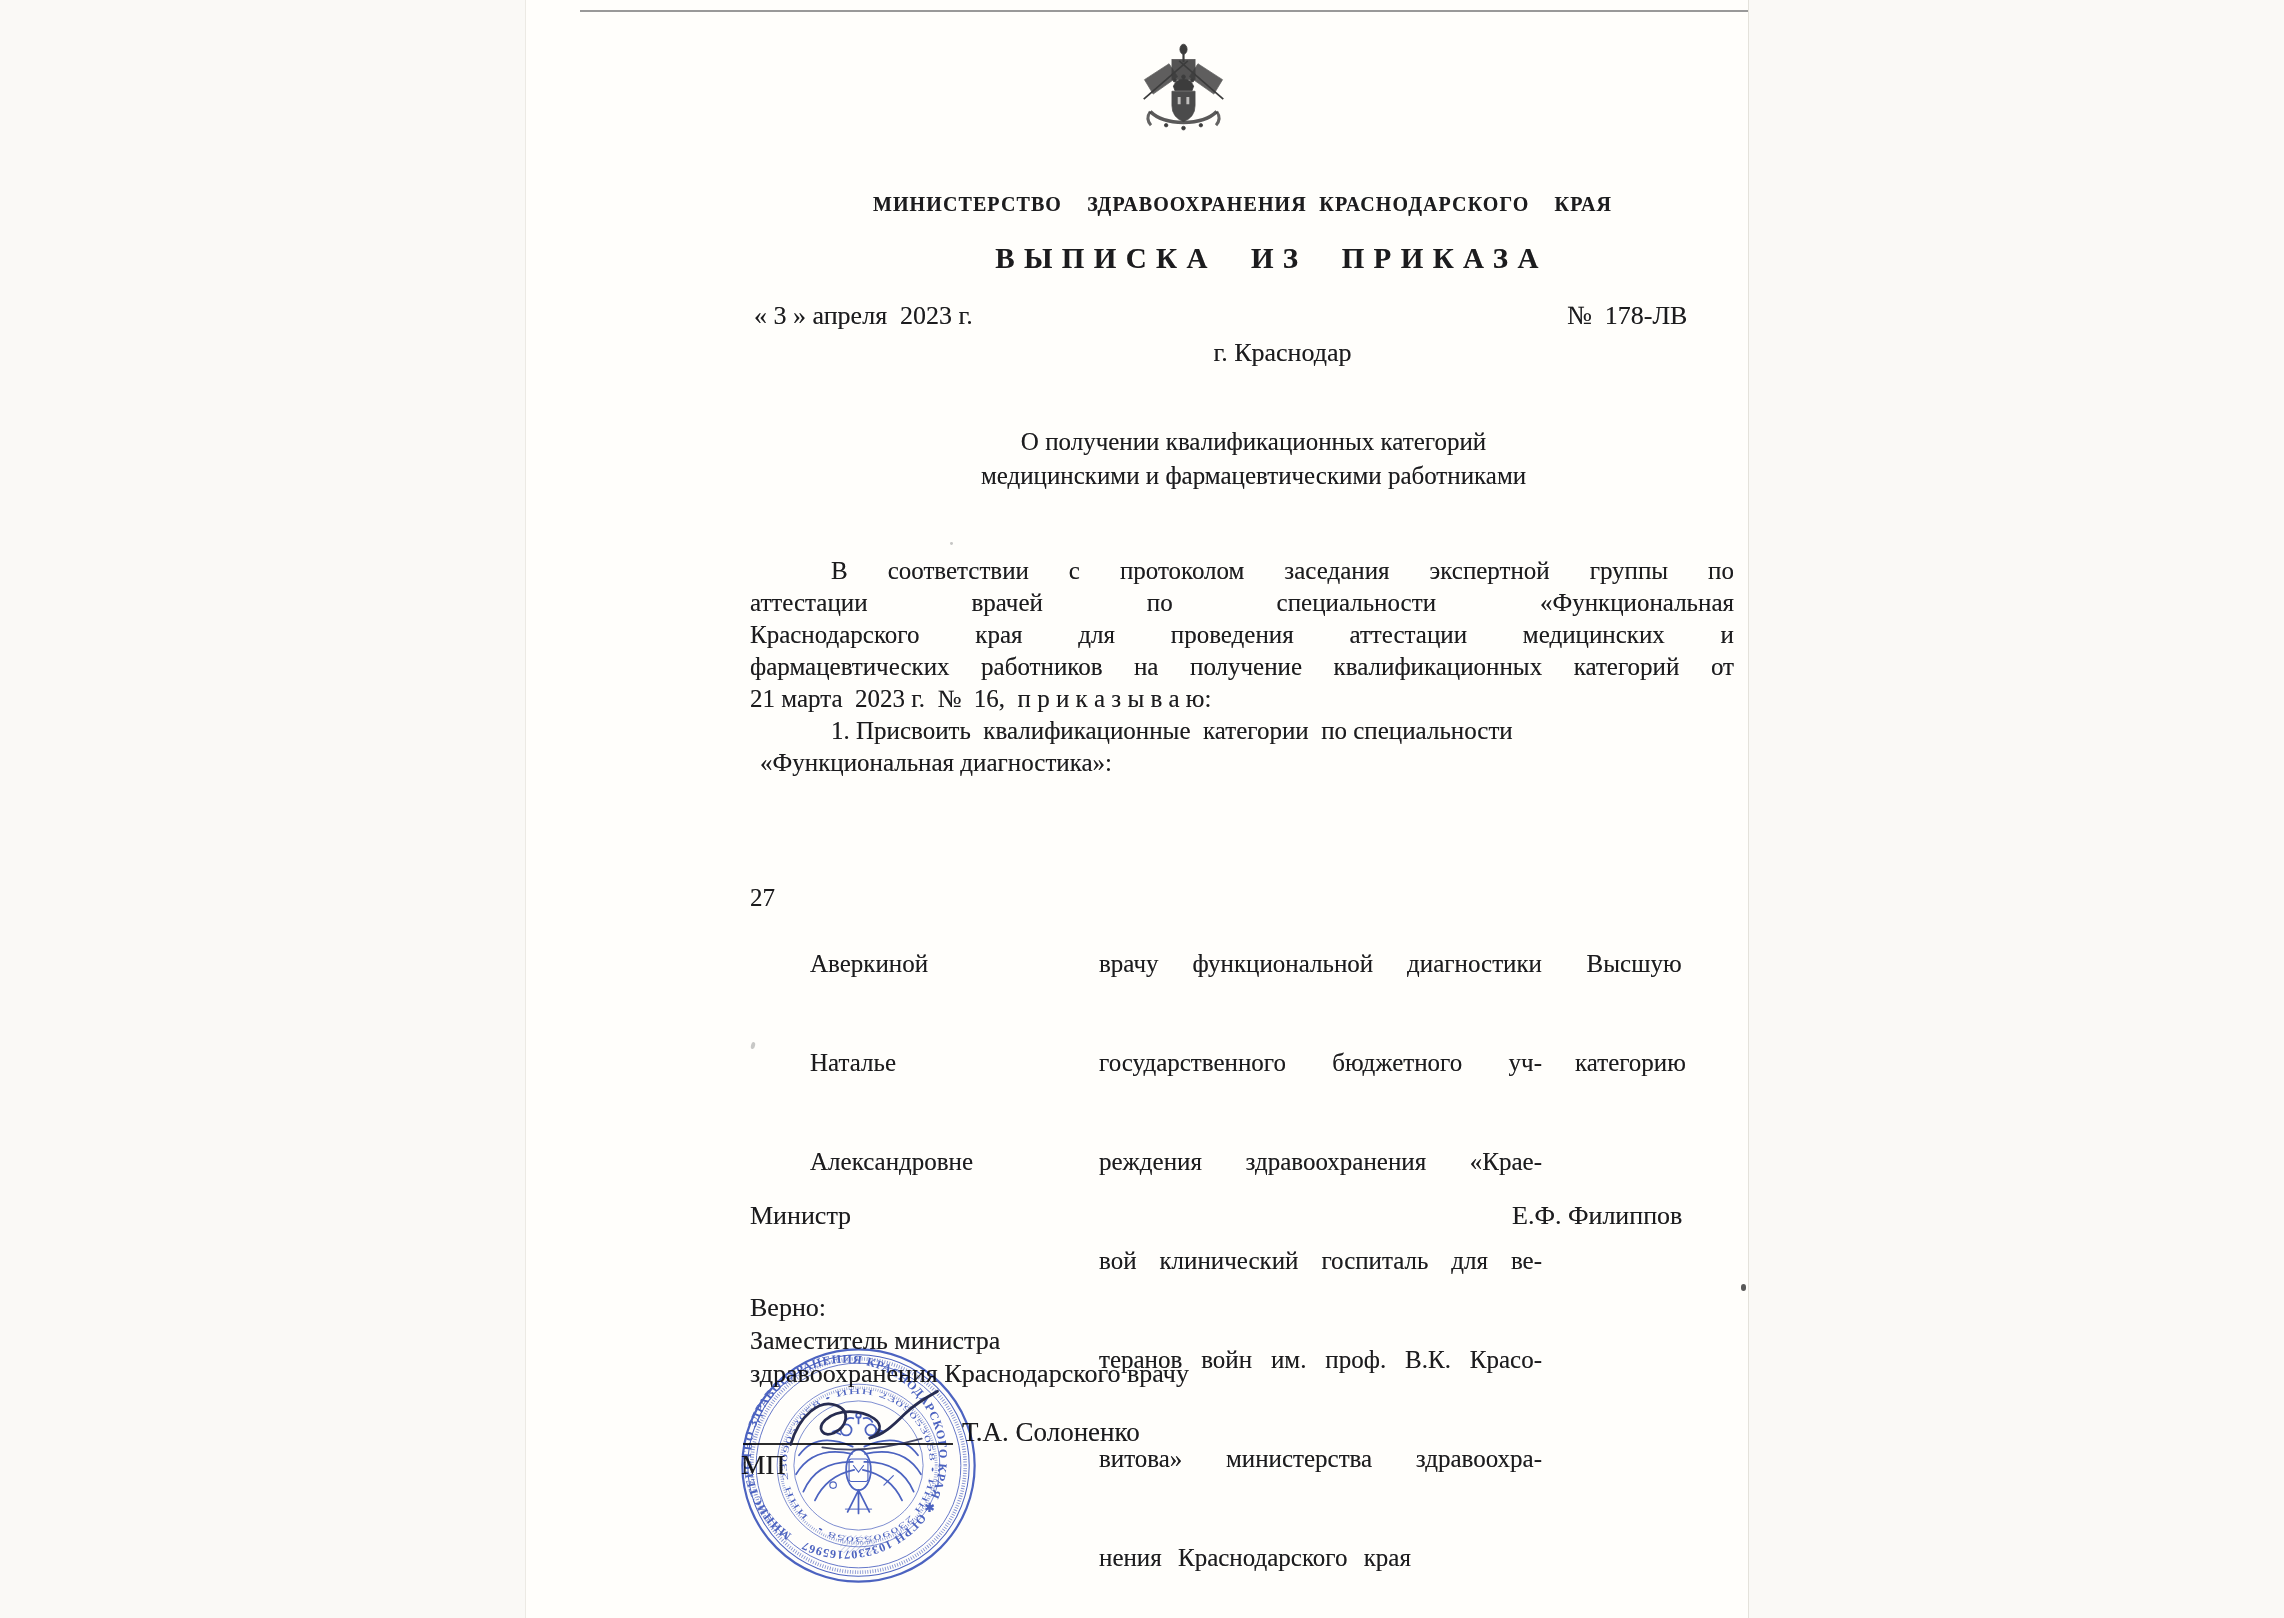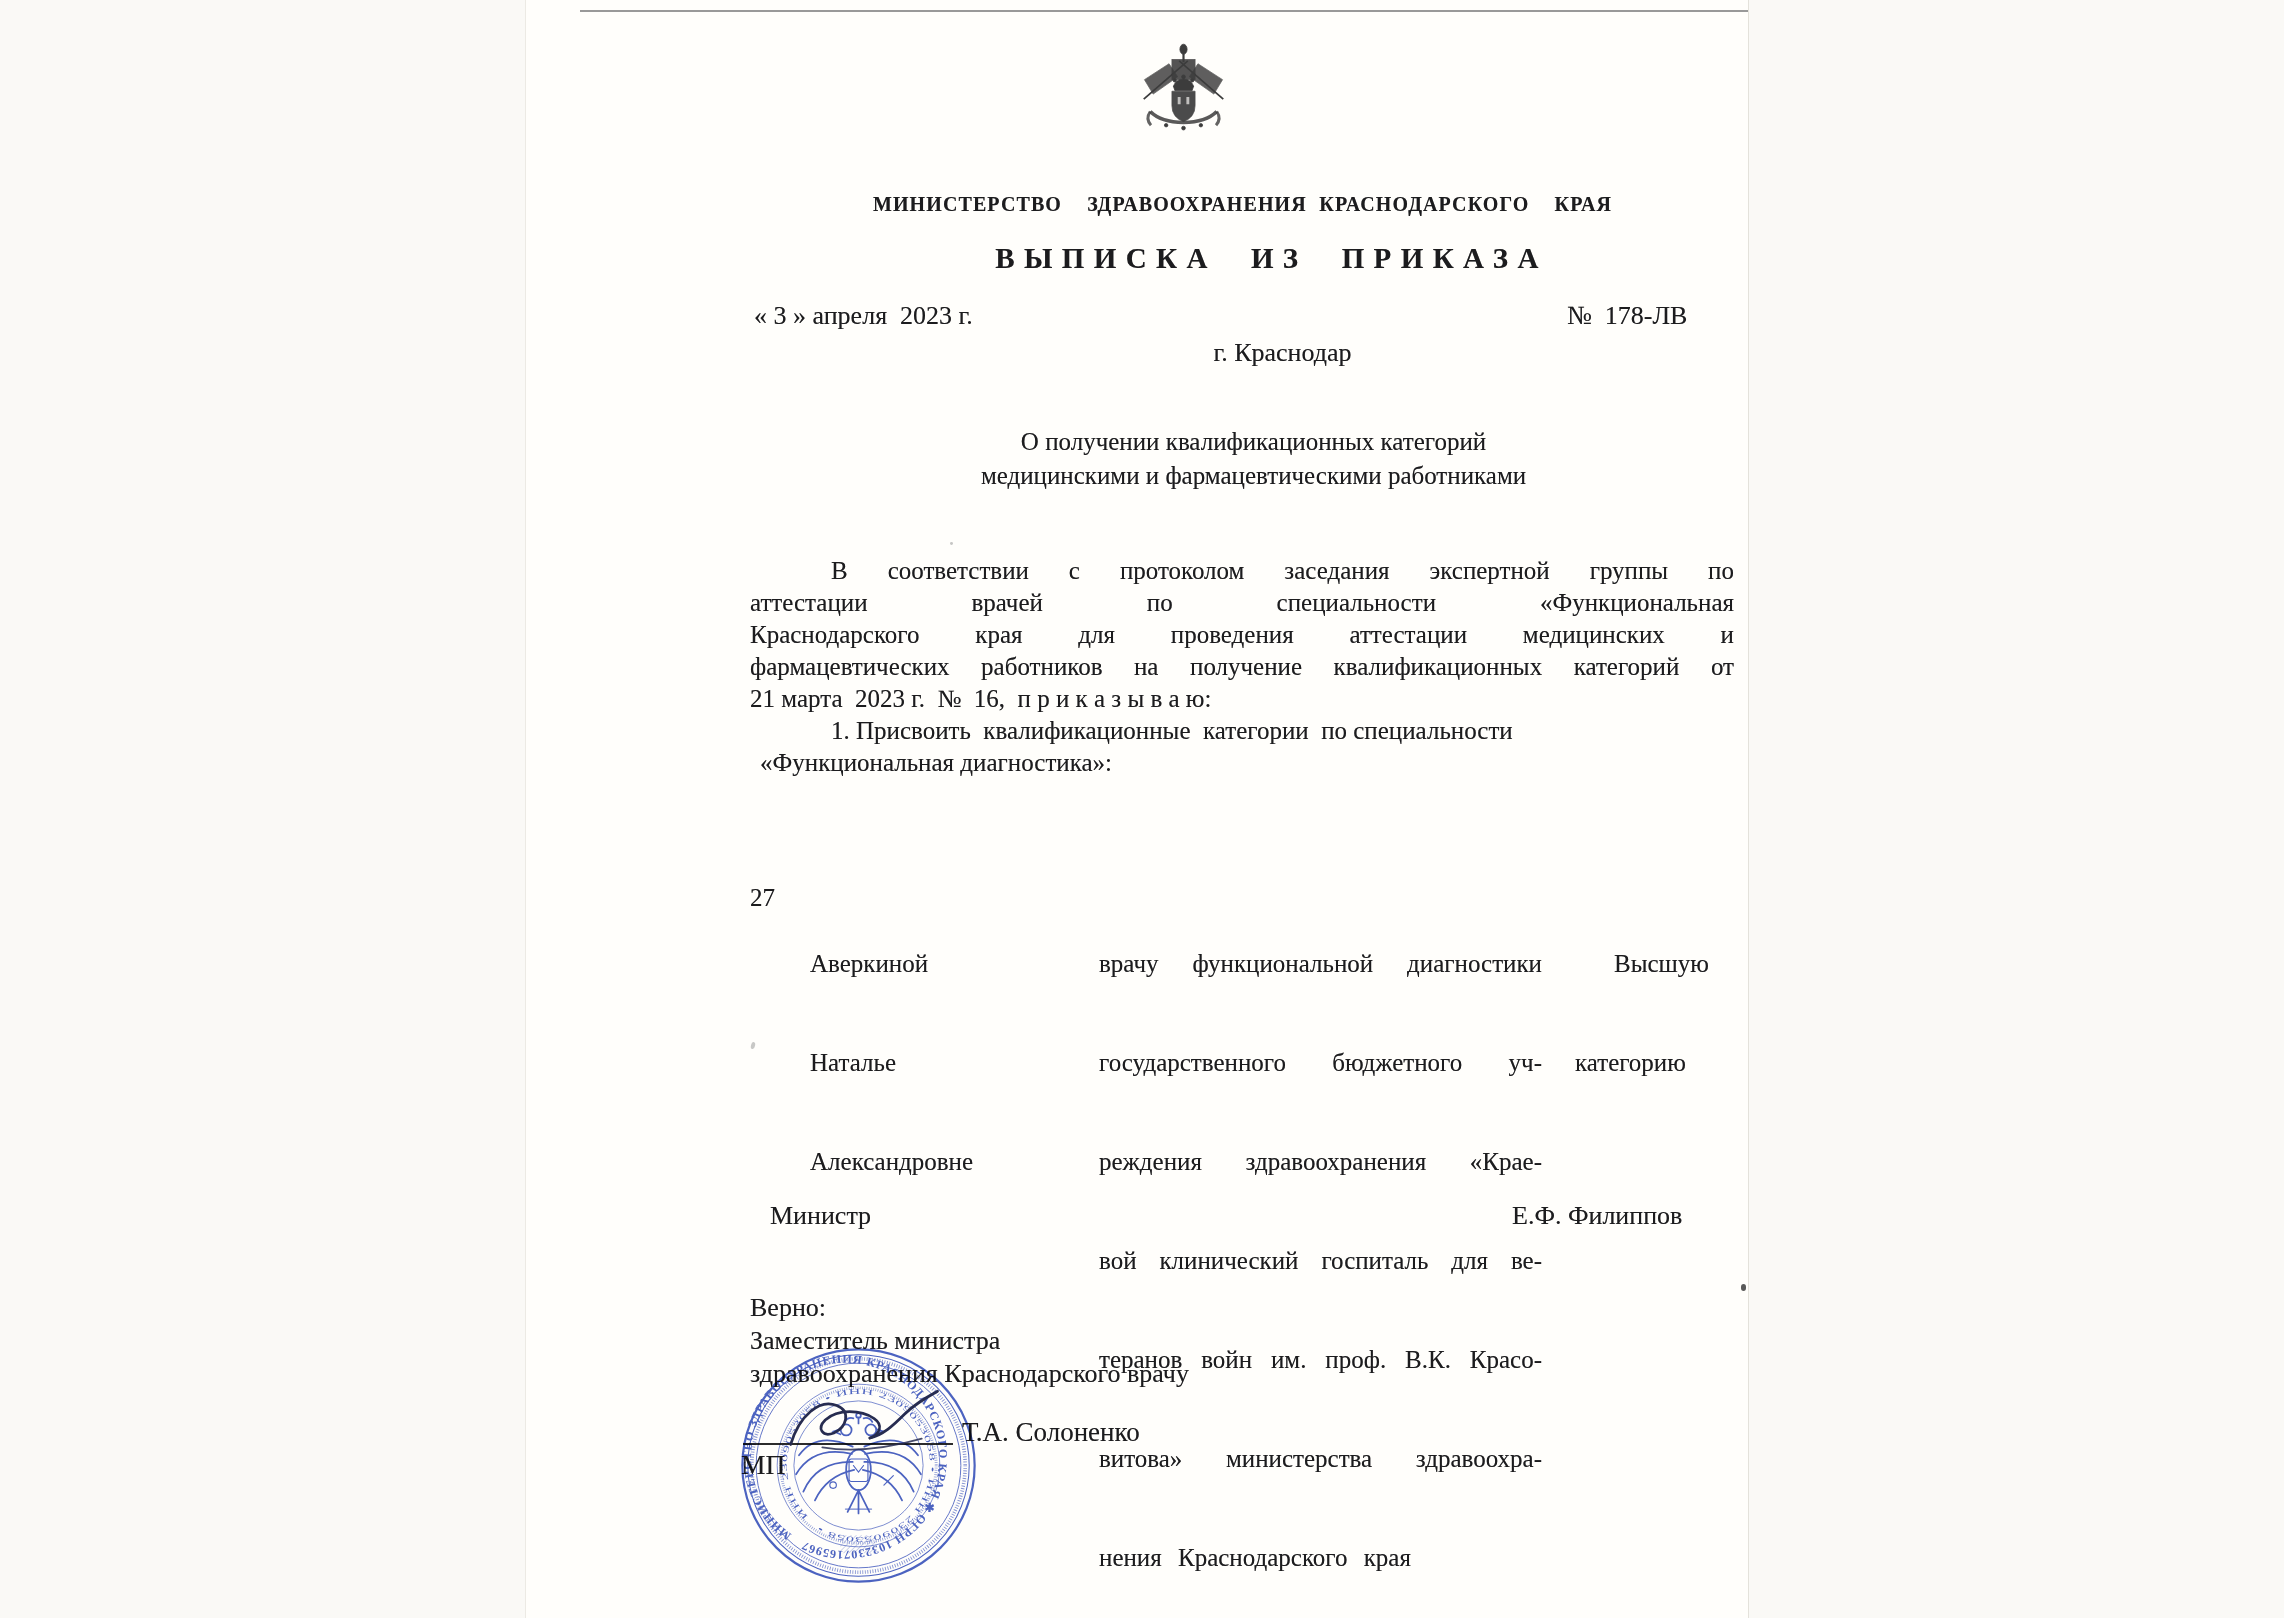--- a/index.html
+++ b/index.html
@@ -23,22 +23,22 @@
   .ind{text-indent:81px;}
   .ind2{text-indent:10px;}
   .tbl{position:absolute;left:750px;top:881px;width:985px;font-size:25px;}
   .tcell{position:absolute;top:0;line-height:33px;white-space:pre;text-shadow:0 0 0.4px rgba(25,25,28,.45);}
   .tc-num{left:0;}
   .tc-name{left:60px;width:283px;}
   .tc-pos{left:349px;width:443px;}
   .tc-pos .pl{width:443px;height:33px;line-height:33px;text-align:justify;text-align-last:justify;white-space:normal;}
   .tc-pos .pl.last{text-align:left;text-align-last:left;word-spacing:10px;}
   .tc-cat{left:825px;width:134px;}
-  .tc-cat .c1{padding-left:11.6px;text-align:right;}
-  .min-label{left:750px;top:1201px;font-size:26px;margin-left:20px;}
+  .tc-cat .c1{padding-left:11.6px;}
+  .min-label{left:750px;top:1201px;font-size:26px;}
   .min-name{left:1512px;top:1201px;font-size:26px;}
   .verno{left:750px;top:1293px;font-size:26px;}
   .dep1{left:750px;top:1326px;font-size:26px;}
   .dep2{left:750px;top:1359px;font-size:26px;}
   .depname{left:962px;top:1417px;font-size:27px;}
   .mp{left:741px;top:1449px;font-size:27.5px;}
   .sigline{position:absolute;left:743px;top:1443px;width:210px;height:2.2px;background:#2b2b2b;}
   .emblem{position:absolute;left:1143px;top:42px;width:81px;height:97px;filter:blur(0.3px);opacity:.93;}
   .seal{position:absolute;left:738px;top:1345px;width:241px;height:241px;mix-blend-mode:multiply;
         filter:blur(0.3px);opacity:.93;}

